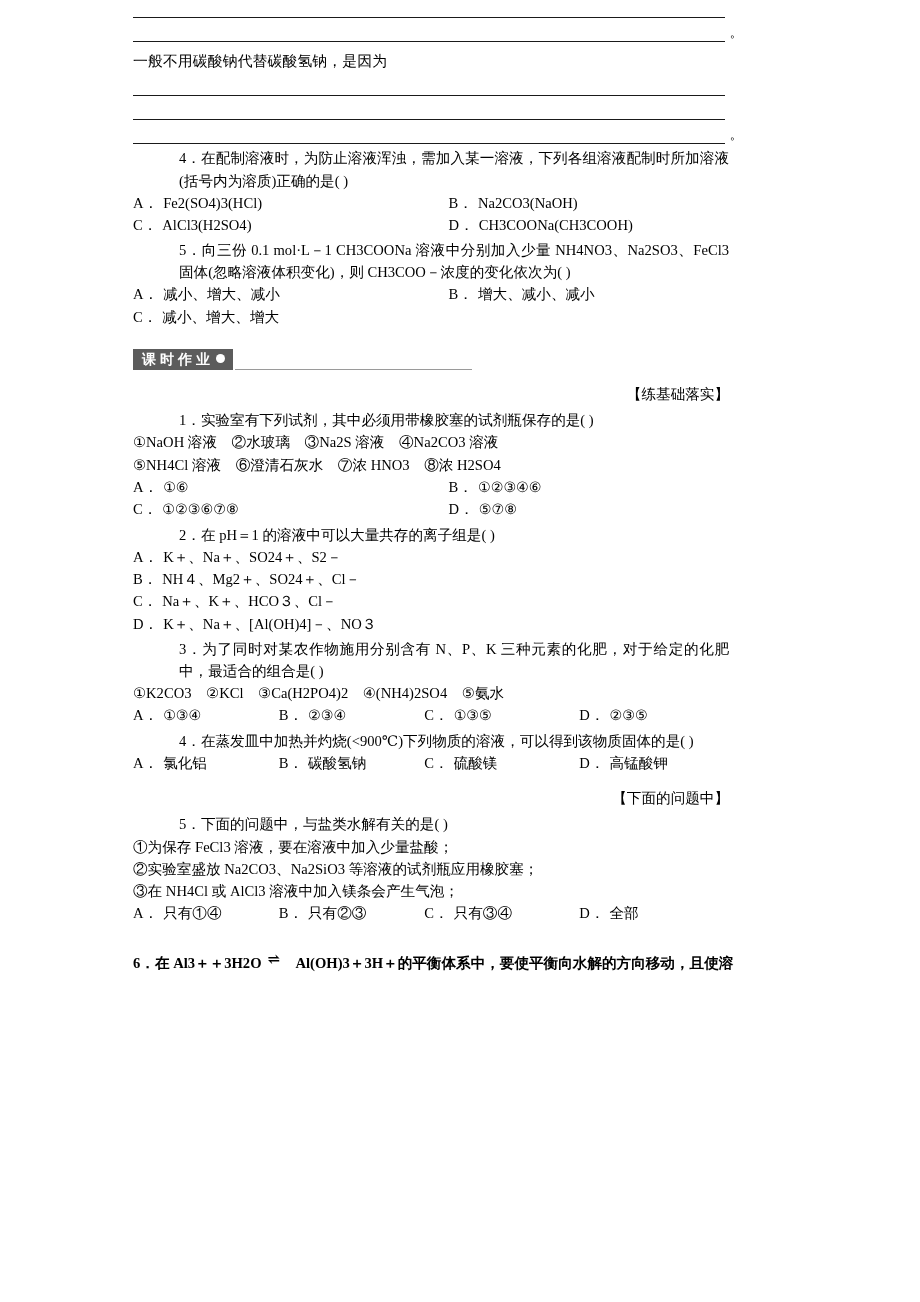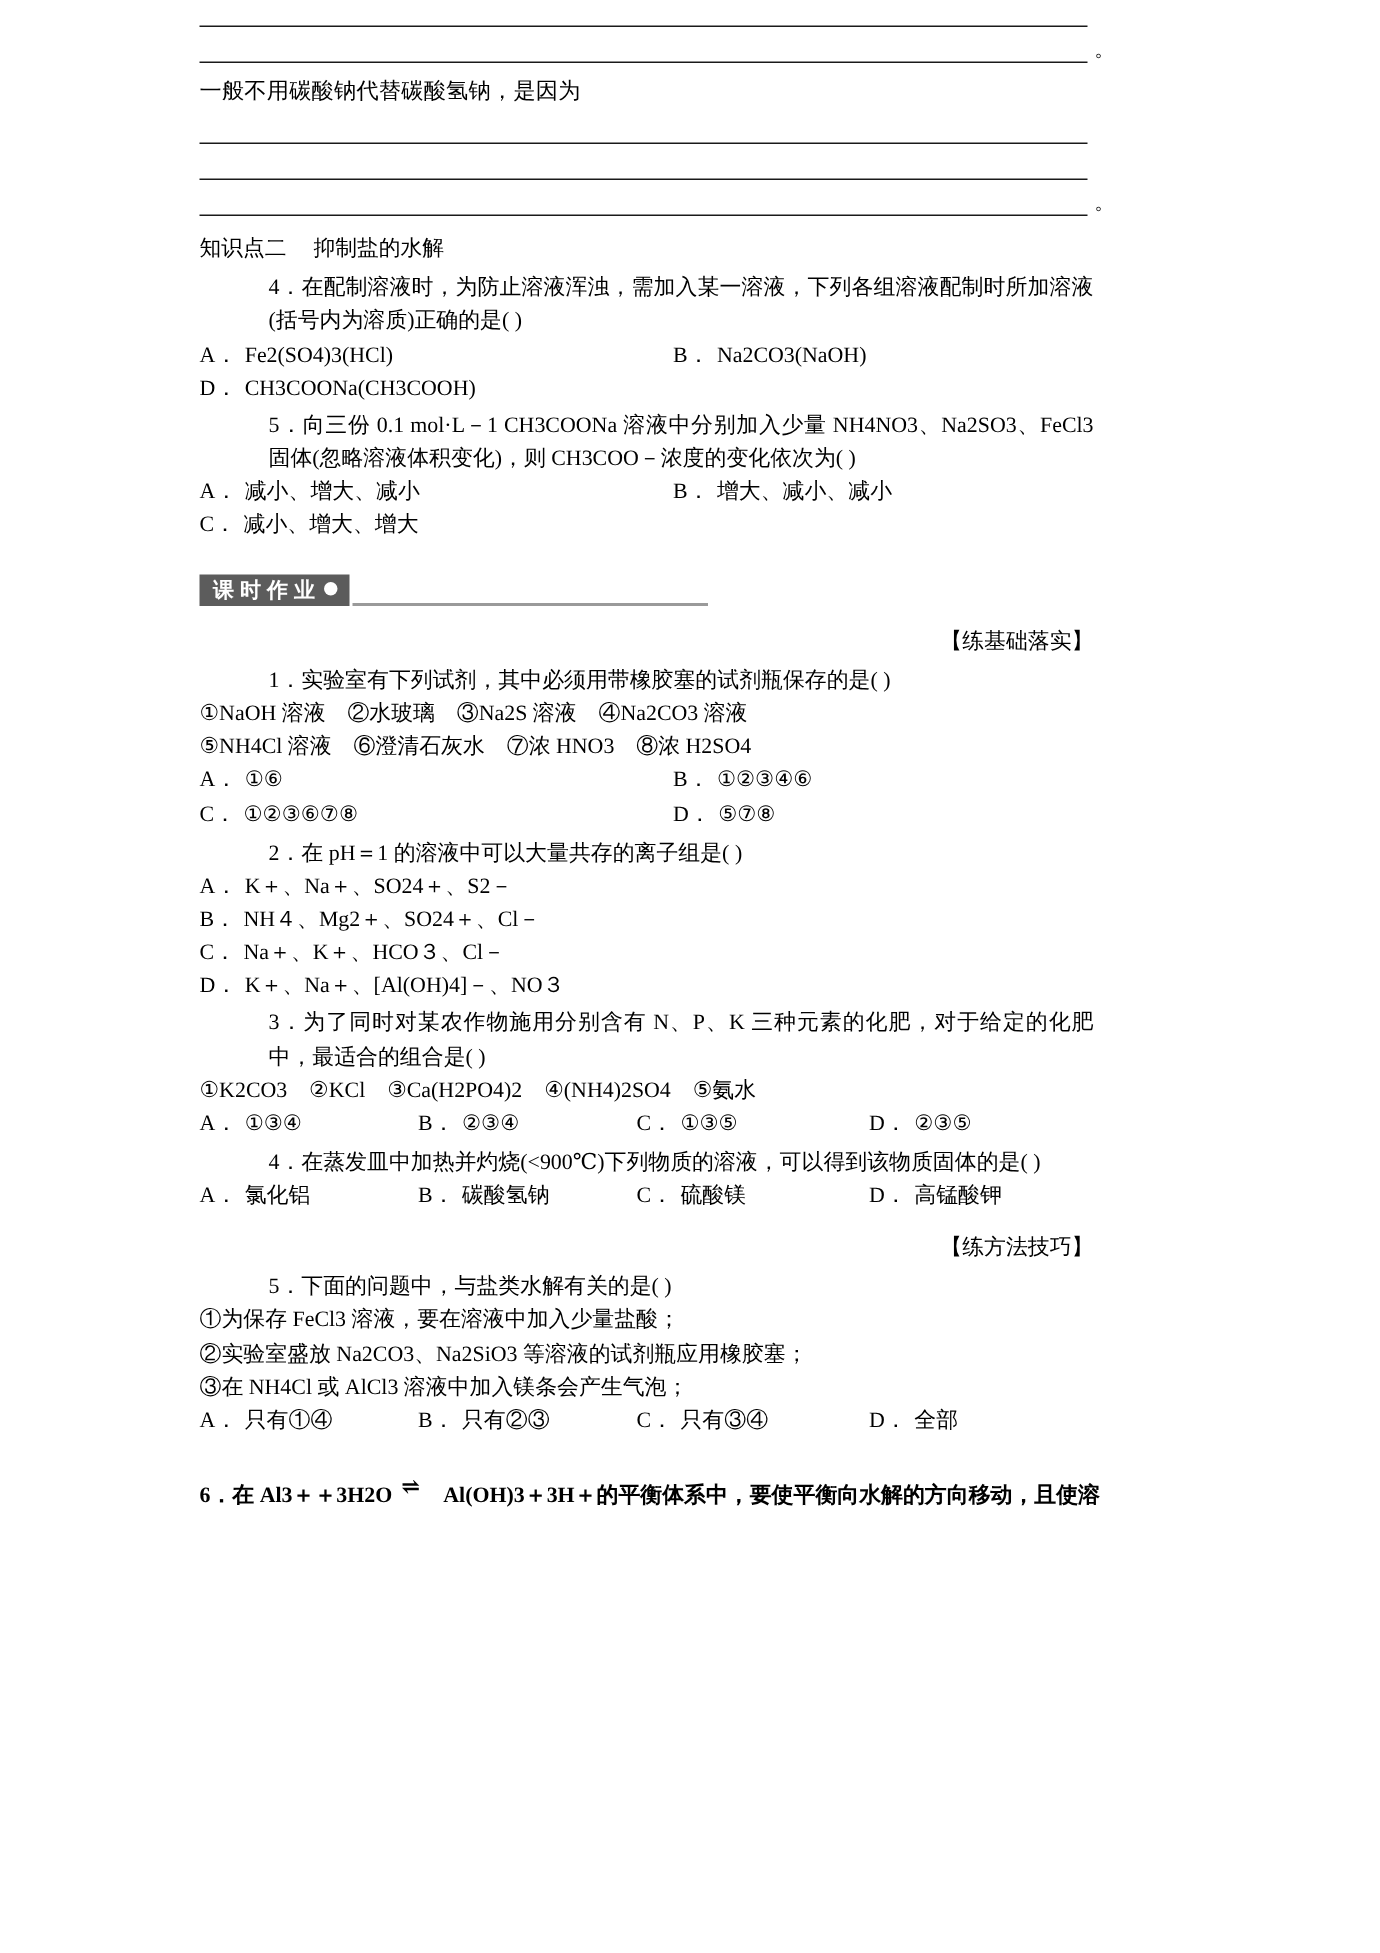--- a/index.html
+++ b/index.html
@@ -148,31 +148,29 @@
 
   <div class="rule-block">
     <div class="rule gap-b"></div>
     <div class="rule gap-b"></div>
     <div style="position:relative;">
       <div class="rule gap-b"></div>
       <span class="rule-end" style="top:-15px;">。</span>
     </div>
   </div>
 
-  <div class="kp-heading">
-    <span>知识点二</span><span class="kp-sep"></span><span>抑制盐的水解</span>
-  </div>
 
   <div class="q q-stem"><span>4．</span><span>在配制溶液时，为防止溶液浑浊，需加入某一溶液，下列各组溶液配制时所加溶液(括号内为溶质)正确的是(        )</span></div>
   <div class="opts">
     <div class="opt-row two">
       <div class="opt"><span class="opt-lbl">A．</span><span>Fe2(SO4)3(HCl)</span></div>
       <div class="opt"><span class="opt-lbl">B．</span><span>Na2CO3(NaOH)</span></div>
     </div>
     <div class="opt-row two">
+      <div class="opt"><span class="opt-lbl">C．</span><span>AlCl3(H2SO4)</span></div>
       <div class="opt"><span class="opt-lbl">D．</span><span>CH3COONa(CH3COOH)</span></div>
     </div>
   </div>
 
   <div class="q q-stem"><span>5．</span><span>向三份 0.1 mol·L－1 CH3COONa 溶液中分别加入少量 NH4NO3、Na2SO3、FeCl3 固体(忽略溶液体积变化)，则 CH3COO－浓度的变化依次为(        )</span></div>
   <div class="opts">
     <div class="opt-row two">
       <div class="opt"><span class="opt-lbl">A．</span><span>减小、增大、减小</span></div>
       <div class="opt"><span class="opt-lbl">B．</span><span>增大、减小、减小</span></div>
     </div>
@@ -227,21 +225,21 @@
   <div class="q q-stem"><span>4．</span><span>在蒸发皿中加热并灼烧(&lt;900℃)下列物质的溶液，可以得到该物质固体的是(        )</span></div>
   <div class="opts">
     <div class="opt-row four">
       <div class="opt"><span class="opt-lbl">A．</span><span>氯化铝</span></div>
       <div class="opt"><span class="opt-lbl">B．</span><span>碳酸氢钠</span></div>
       <div class="opt"><span class="opt-lbl">C．</span><span>硫酸镁</span></div>
       <div class="opt"><span class="opt-lbl">D．</span><span>高锰酸钾</span></div>
     </div>
   </div>
 
-  <div class="bracket-head">【练方法技巧】</div>
+  <div class="bracket-head">【下面的问题中】</div>
 
   <div class="q q-stem"><span>5．</span><span>下面的问题中，与盐类水解有关的是(        )</span></div>
   <div class="sub-item">①为保存 FeCl3 溶液，要在溶液中加入少量盐酸；</div>
   <div class="sub-item">②实验室盛放 Na2CO3、Na2SiO3 等溶液的试剂瓶应用橡胶塞；</div>
   <div class="sub-item">③在 NH4Cl 或 AlCl3 溶液中加入镁条会产生气泡；</div>
   <div class="opts">
     <div class="opt-row four">
       <div class="opt"><span class="opt-lbl">A．</span><span>只有①④</span></div>
       <div class="opt"><span class="opt-lbl">B．</span><span>只有②③</span></div>
       <div class="opt"><span class="opt-lbl">C．</span><span>只有③④</span></div>

